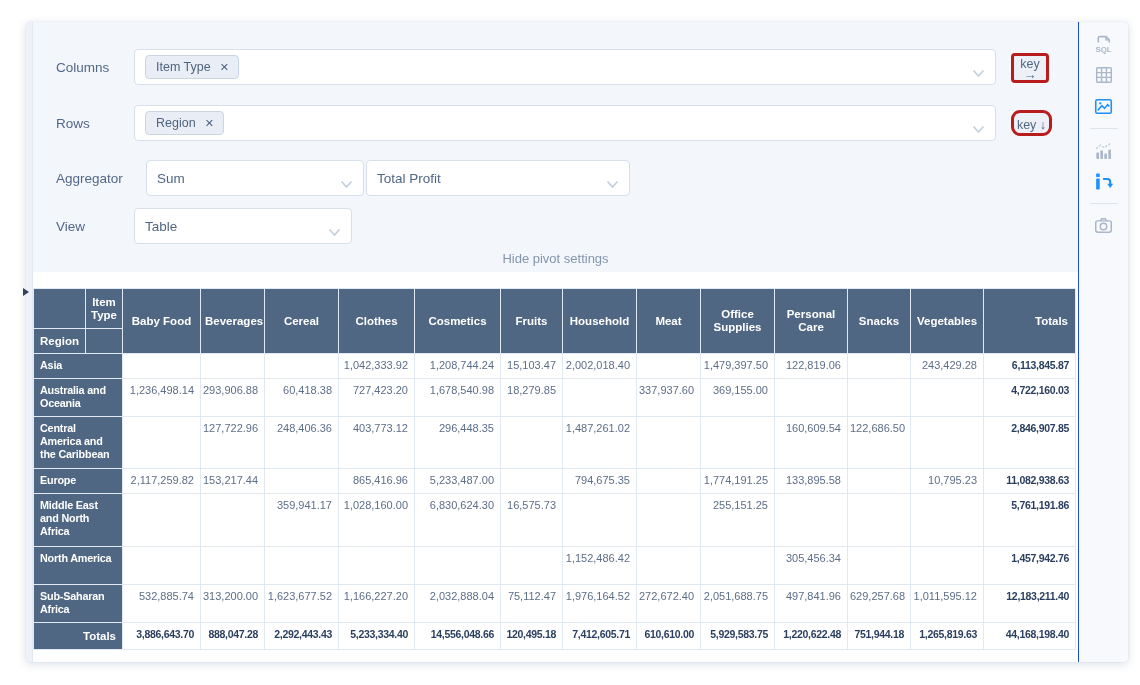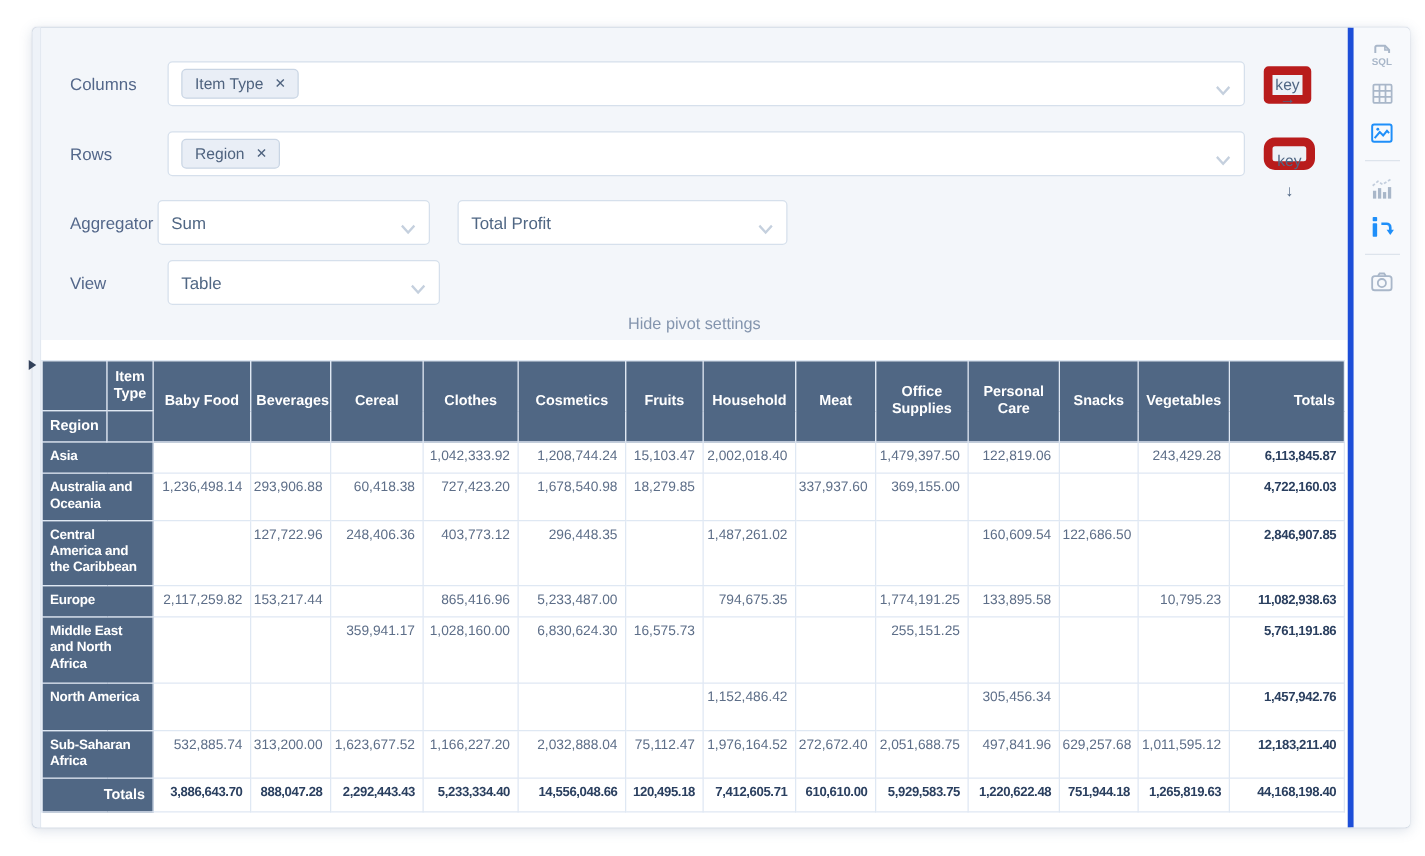--- a/index.html
+++ b/index.html
@@ -14,21 +14,21 @@
   .collapse-arrow { position:absolute; left:-4px; top:265px; width:0; height:0;
           border-top:4px solid transparent; border-bottom:4px solid transparent; border-left:6px solid #33415a; cursor:pointer; }
 
   
   .form-label { position:absolute; font-size:13.5px; color:#53678a; }
   .selectbox { position:absolute; background:#fff; border:1px solid #d6e0ec; border-radius:4px; height:36px; display:flex; align-items:center; padding:0 28px 0 10px; cursor:pointer; }
   .selectbox .chev { position:absolute; right:10px; top:14px; }
   .sel-value { font-size:13.5px; color:#506784; }
   .tag { display:inline-flex; align-items:center; gap:9px; background:#e9eef6; border:1px solid #c9d5e4; border-radius:4px; height:24px; padding:0 9px 0 10px; font-size:12.5px; color:#4f637f; }
   .tag .x { font-size:11px; font-weight:bold; color:#4f637f; cursor:pointer; line-height:1; }
-  .keybtn { position:absolute; background:#edf1f7; border:7px solid #b91c1c; border-radius:4px; color:#506784; font-size:12.5px; text-align:center; cursor:pointer; }
+  .keybtn { position:absolute; background:#edf1f7; border:3px solid #b91c1c; border-radius:4px; color:#506784; font-size:12.5px; text-align:center; cursor:pointer; }
   .keybtn.stacked { width:38px; height:30px; line-height:11px; padding-top:3px; }
   .keybtn.stacked .l2 { display:block; margin-top:-1px; font-size:13px; }
   .keybtn.inline { width:41px; height:26px; line-height:24px;border-radius:9px; }
   .hide-link { position:absolute; left:7px; top:229px; width:1045px; text-align:center; font-size:13px; color:#8495ae; cursor:pointer; }
 
   
   .results { position:absolute; left:7px; top:250px; width:1045px; height:390px; background:#fff; }
   table.pvt { border-collapse:collapse; table-layout:fixed; width:1042px; margin-top:16px; background:#fff; }
   .pvt th, .pvt td { border:1px solid #dfe8f3; }
   .hcell { background:#506784; color:#fff; font-weight:700; font-size:11.5px; text-align:center; vertical-align:middle; padding:3px 2px; line-height:13px; }
@@ -36,21 +36,21 @@
   .pvt thead tr.hr2 { height:25px; }
   .colhead { padding:3px 4px; }
   .thright { text-align:right; padding-right:7px; }
   .rowhead { text-align:left; vertical-align:top; padding:5px 4px 5px 6px; font-size:10.8px; letter-spacing:-0.2px; line-height:13px; }
   .totalslabel { text-align:right; vertical-align:middle; font-size:11.5px; letter-spacing:0; padding-right:6px; }
   .vcell { font-size:11px; color:#5d6e88; text-align:right; vertical-align:top; padding:5px 6px 4px 2px; line-height:13px; white-space:nowrap; }
   .vcell.total { font-weight:700; color:#2a3f5f; font-size:10.5px; letter-spacing:-0.3px; }
   tr.totalsrow .vcell { font-weight:700; color:#2a3f5f; font-size:10.5px; letter-spacing:-0.3px; vertical-align:middle; padding-top:0; }
 
   
-  .toolbar { position:absolute; left:1052px; top:0; width:50px; height:640px; background:#f7f9fc; border-left:5px solid #1d4ed8; border-radius:0 4px 4px 0; display:flex; flex-direction:column; align-items:center; padding-top:9px; }
+  .toolbar { position:absolute; left:1052px; top:0; width:50px; height:640px; background:#f7f9fc; border-left:1px solid #1d4ed8; border-radius:0 4px 4px 0; display:flex; flex-direction:column; align-items:center; padding-top:9px; }
   .tool { width:26px; height:26px; display:flex; align-items:center; justify-content:center; margin-bottom:5px; cursor:pointer; }
   .tool-divider { width:28px; height:1px; background:#dde4ec; margin:4px 0 8px 0; }
 </style>
 </head>
 <body>
 
 <div class="stage">
   <div class="card">
     <div class="gutter"></div>
     <div class="collapse-arrow" style="left:-3px; top:266px;"></div>
@@ -82,21 +82,21 @@
         <svg width="13" height="9" viewBox="0 0 13 9">
             <path d="M1.5 1.5 L6.5 7 L11.5 1.5" stroke="#c5d0de" stroke-width="1.8" fill="none"></path>
           </svg>
       </span>
     </div>
     <div class="keybtn inline" style="left:985px; top:88px;">
       <span>key ↓</span>
     </div>
 
     <span class="form-label" style="left:30px; top:149px;">Aggregator</span>
-    <div class="selectbox" style="left:100px; top:138px; width:218px;">
+    <div class="selectbox" style="left:120px; top:138px; width:218px;">
       <span class="sel-value">Sum</span>
       <span class="chev">
         <svg width="13" height="9" viewBox="0 0 13 9">
             <path d="M1.5 1.5 L6.5 7 L11.5 1.5" stroke="#c5d0de" stroke-width="1.8" fill="none"></path>
           </svg>
       </span>
     </div>
     <div class="selectbox" style="left:340px; top:138px; width:264px;">
       <span class="sel-value">Total Profit</span>
       <span class="chev">

